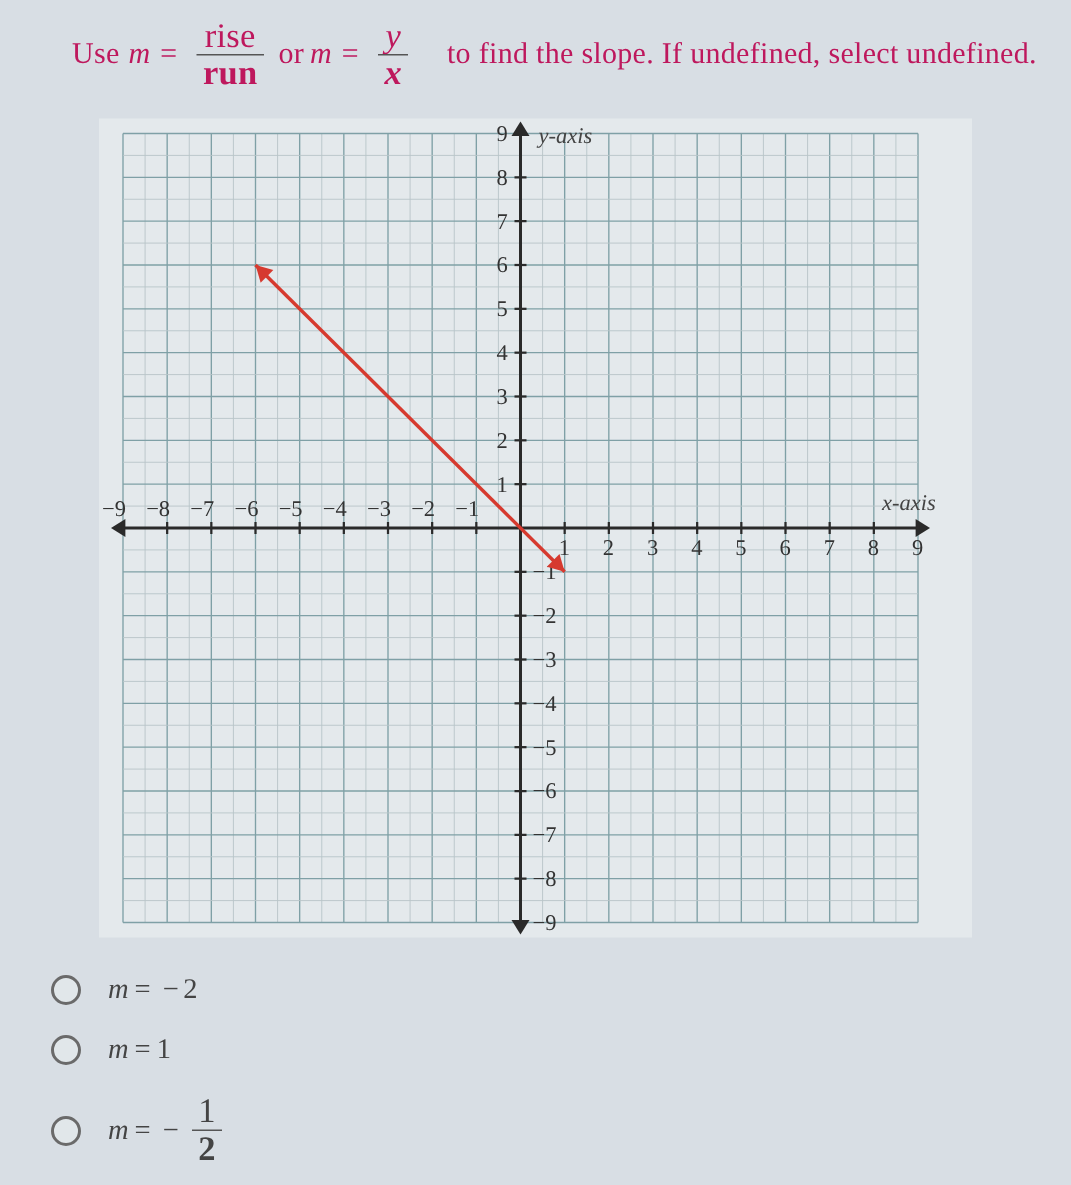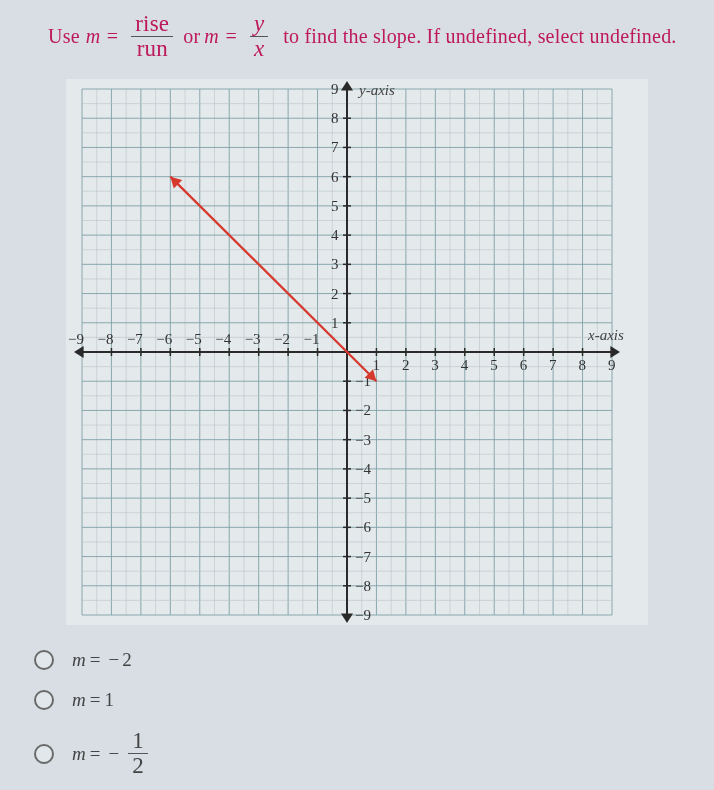--- a/index.html
+++ b/index.html
@@ -33,21 +33,21 @@
     font-size: 23px;
     line-height: 1.05;
     margin: 0 6px;
     vertical-align: middle;
   }
   .frac .num { padding: 0 4px; }
   .frac .bar {
     border-top: 1.6px solid #555;
     align-self: stretch;
   }
-  .frac .den { padding: 0 4px; }
+  .frac .den { padding: 0 4px; font-weight: bold; }
   .ital { font-style: italic; }
 
   .chart-wrap {
     margin: 18px 0 0 18px;
     width: 582px;
     height: 546px;
     position: relative;
     background: #e4e9ec;
   }
   .grid line.minor { stroke: #b8c4c8; stroke-width: 0.6; }
@@ -92,21 +92,21 @@
       <span class="bar"></span>
       <span class="den">run</span>
     </span>
     <span class="word" style="margin:0 4px">or</span>
     <span class="word ital">m =</span>
     <span class="frac">
       <span class="num ital">y</span>
       <span class="bar"></span>
       <span class="den ital">x</span>
     </span>
-    <span class="word" style="margin-left:9px">to find the slope. If undefined, select undefined.</span>
+    <span class="word" style="margin-left:20px">to find the slope. If undefined, select undefined.</span>
   </div>
 
   <div class="chart-wrap">
     <svg id="chart-svg" width="582" height="546">
         <g class="grid">
           <line x1="16" x2="16" y1="10" y2="536" class="major"></line>
           <line x1="30.72222222222222" x2="30.72222222222222" y1="10" y2="536" class="minor"></line>
           <line x1="45.44444444444444" x2="45.44444444444444" y1="10" y2="536" class="major"></line>
           <line x1="60.166666666666664" x2="60.166666666666664" y1="10" y2="536" class="minor"></line>
           <line x1="74.88888888888889" x2="74.88888888888889" y1="10" y2="536" class="major"></line>

